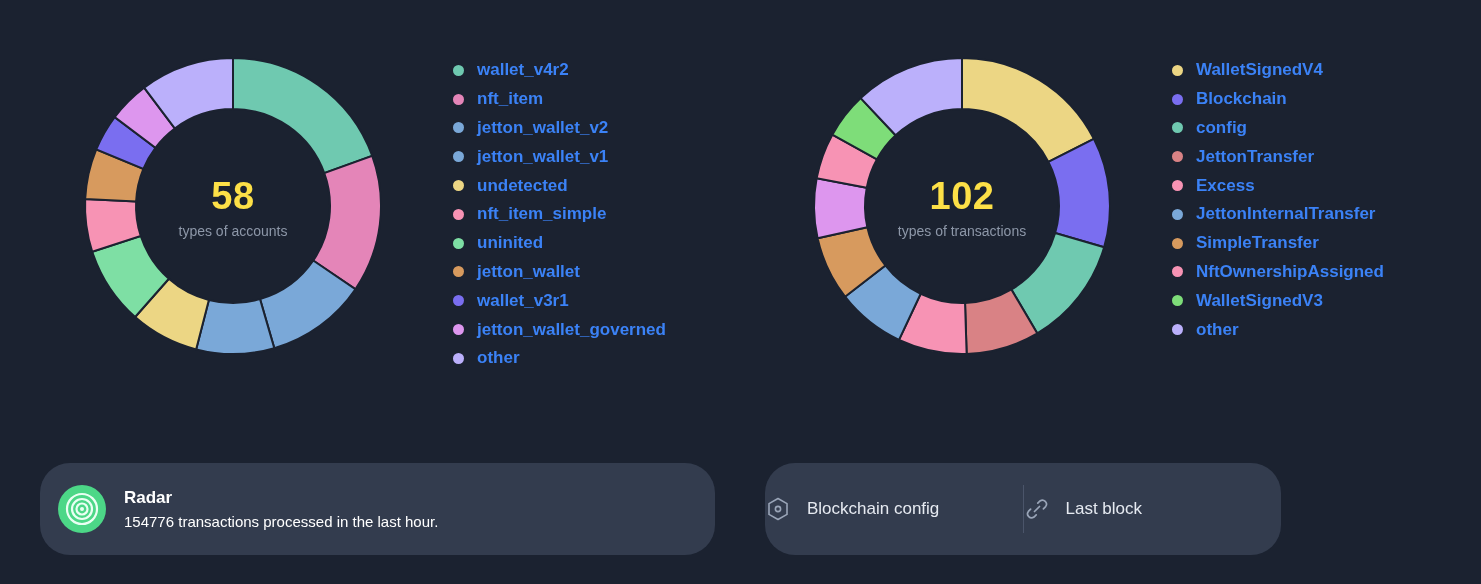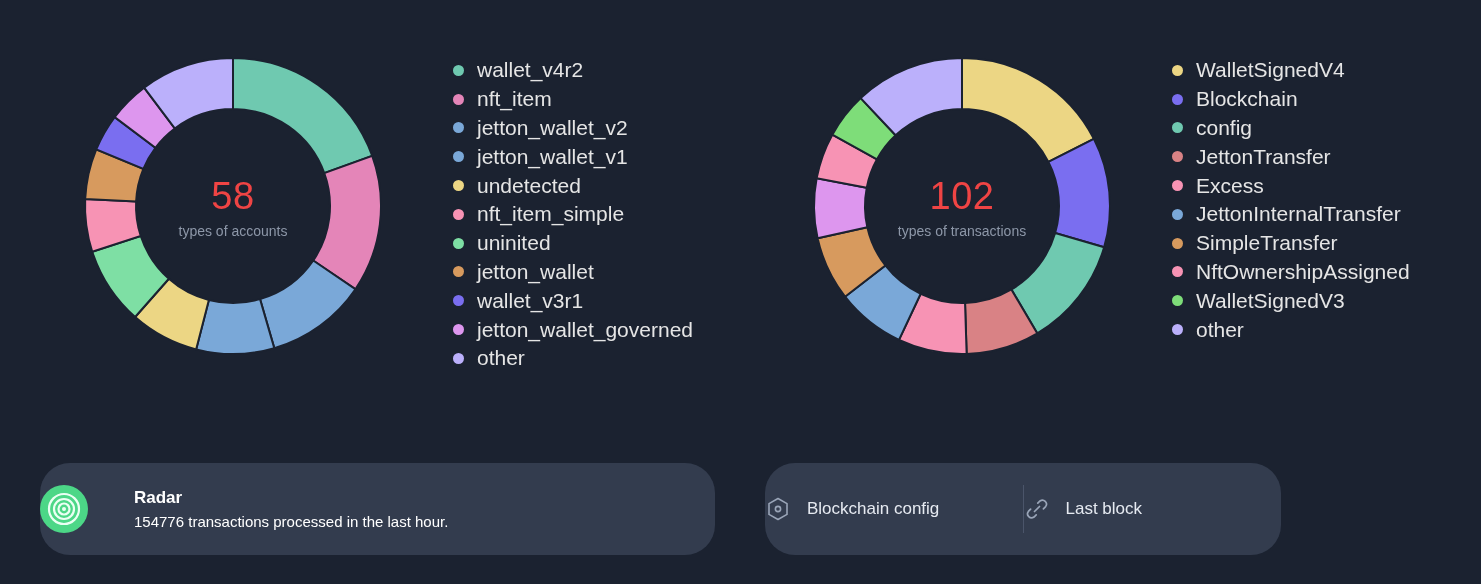--- a/index.html
+++ b/index.html
@@ -36,22 +36,22 @@
     position: absolute;
     left: 0; top: 0; right: 0; bottom: 0;
     display: flex;
     flex-direction: column;
     align-items: center;
     justify-content: center;
     pointer-events: none;
   }
   .donut-total {
     font-size: 38px;
-    font-weight: normal;
-    color: #ef4444;
+    font-weight: bold;
+    color: #fde047;
     letter-spacing: 0.5px;
     line-height: 1.05;
   }
   .donut-caption {
     font-size: 14px;
     color: #8d97a8;
     margin-top: 6px;
   }
 
   
@@ -69,45 +69,45 @@
     height: 28.8px;
     cursor: default;
   }
   .legend-dot {
     width: 11px; height: 11px;
     border-radius: 50%;
     flex: 0 0 11px;
     margin-right: 13px;
   }
   .legend-label {
-    font-size: 21px;
-    color: #e5e5e5;
+    font-size: 17px;
+    color: #3b82f6;
     white-space: nowrap;
+    font-weight: bold;
   }
 
   
   .cards-row {
     position: absolute;
     left: 0; top: 463px;
     width: 1481px;
     height: 95px;
     display: flex;
   }
   .card {
     background: #333c4e;
     border-radius: 30px;
     height: 92px;
   }
   .radar-card {
     margin-left: 40px;
     width: 675px;
     display: flex;
     align-items: center;
-    padding-left: 0;
-    gap: 28px;
+    padding-left: 18px;
   }
   .radar-icon {
     width: 48px; height: 48px;
     flex: 0 0 48px;
     margin-right: 18px;
   }
   .radar-texts { display: flex; flex-direction: column; }
   .radar-title {
     font-size: 17px;
     font-weight: bold;

